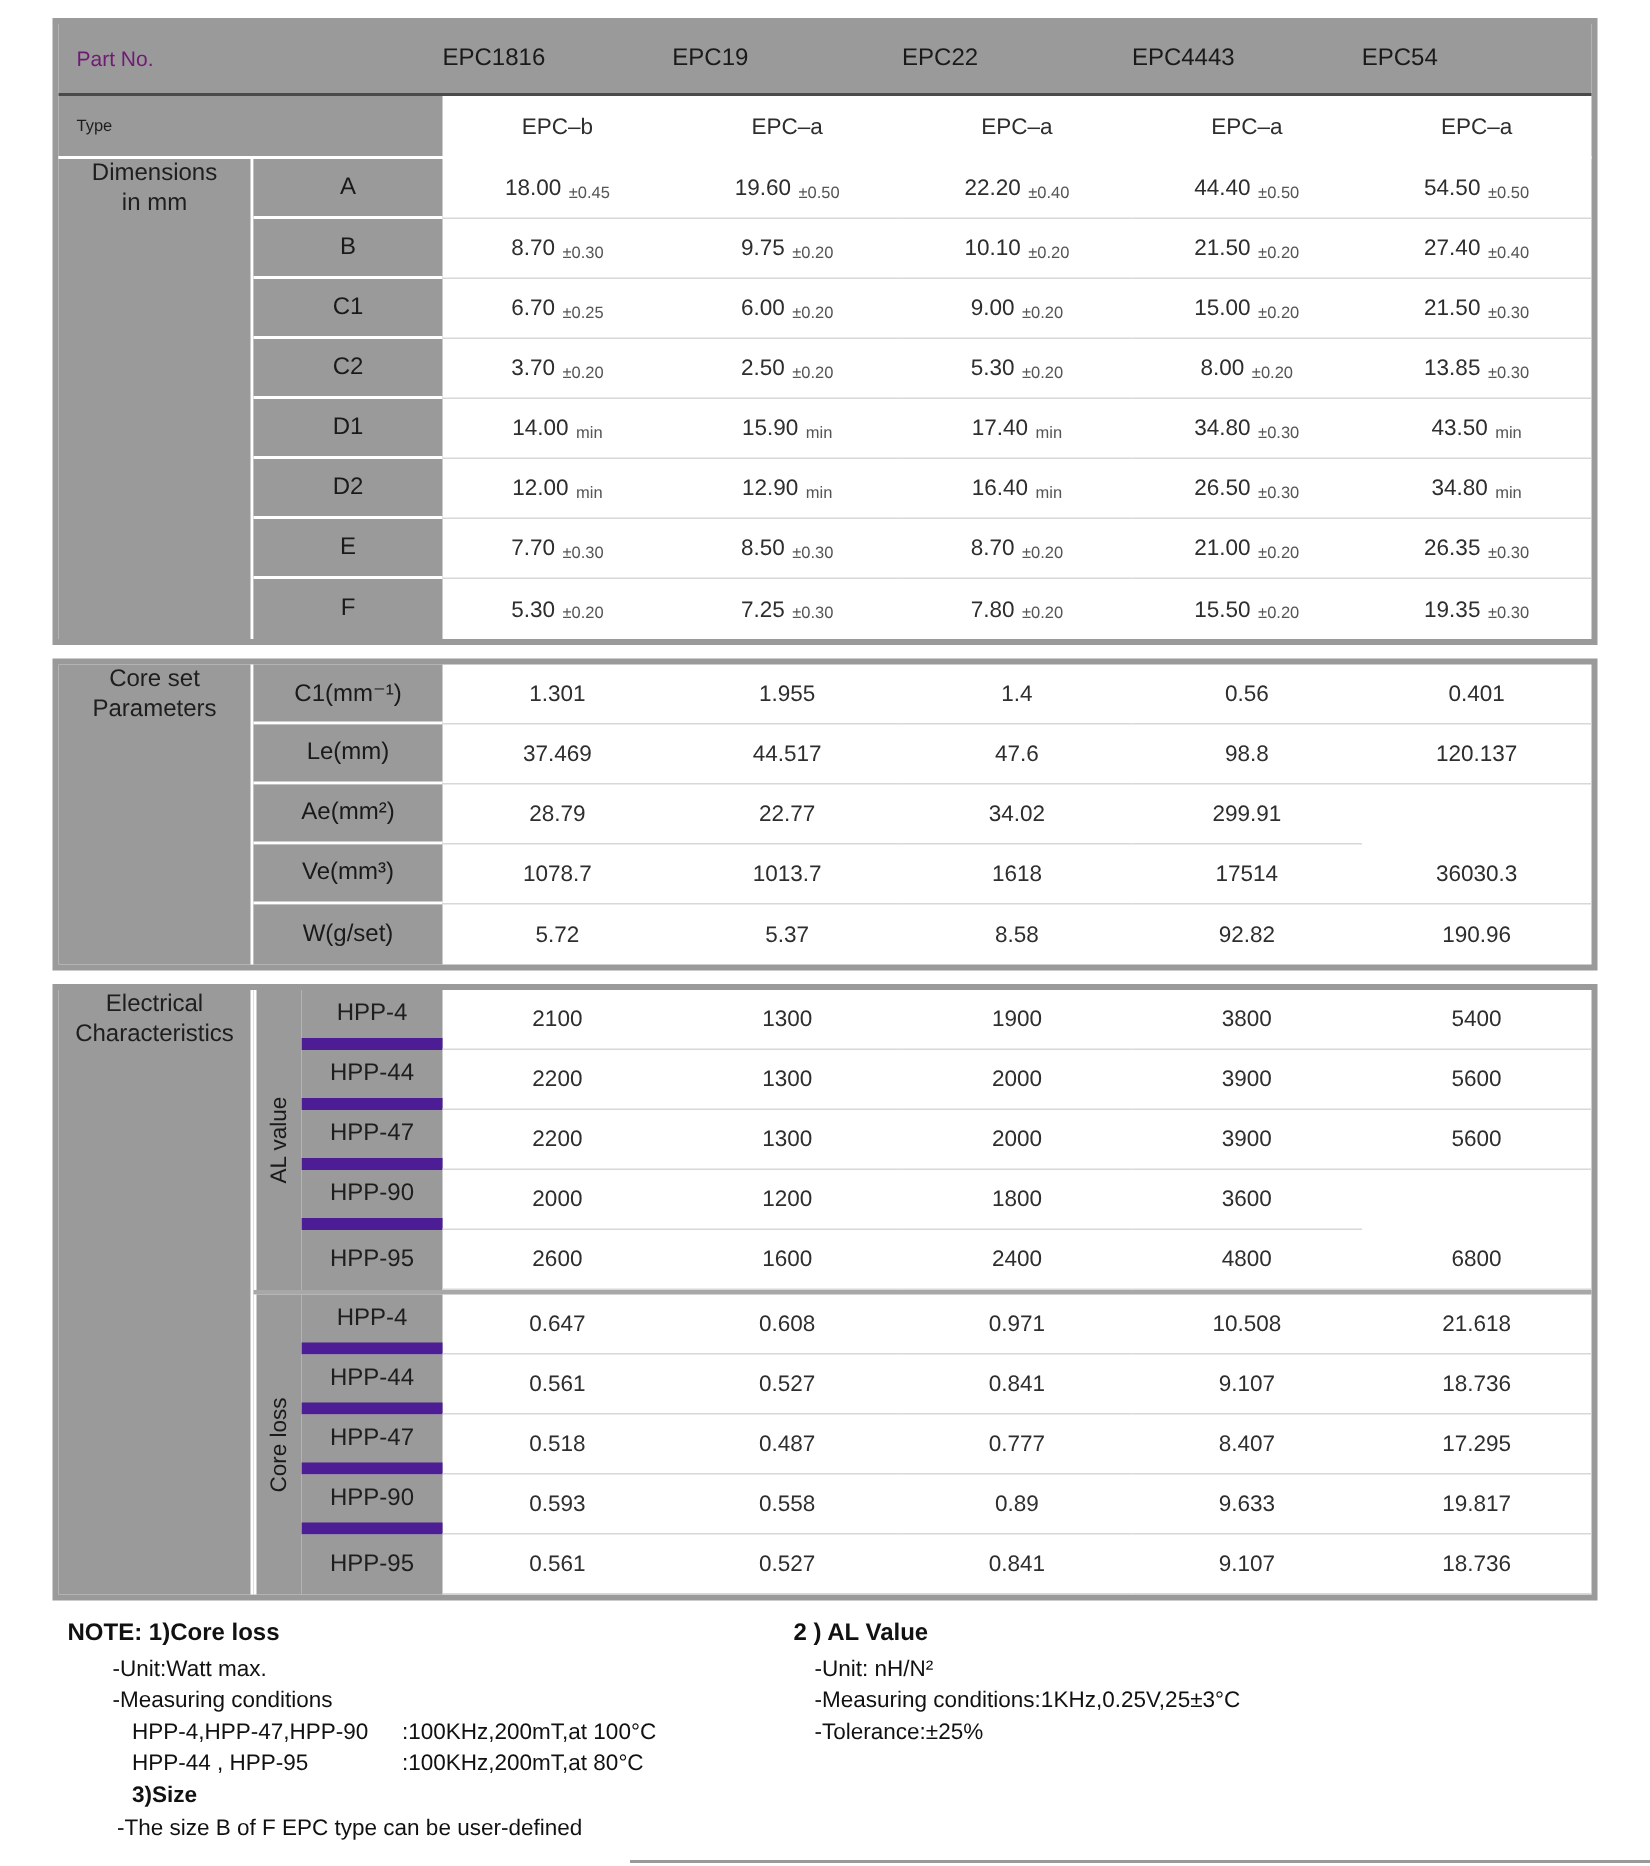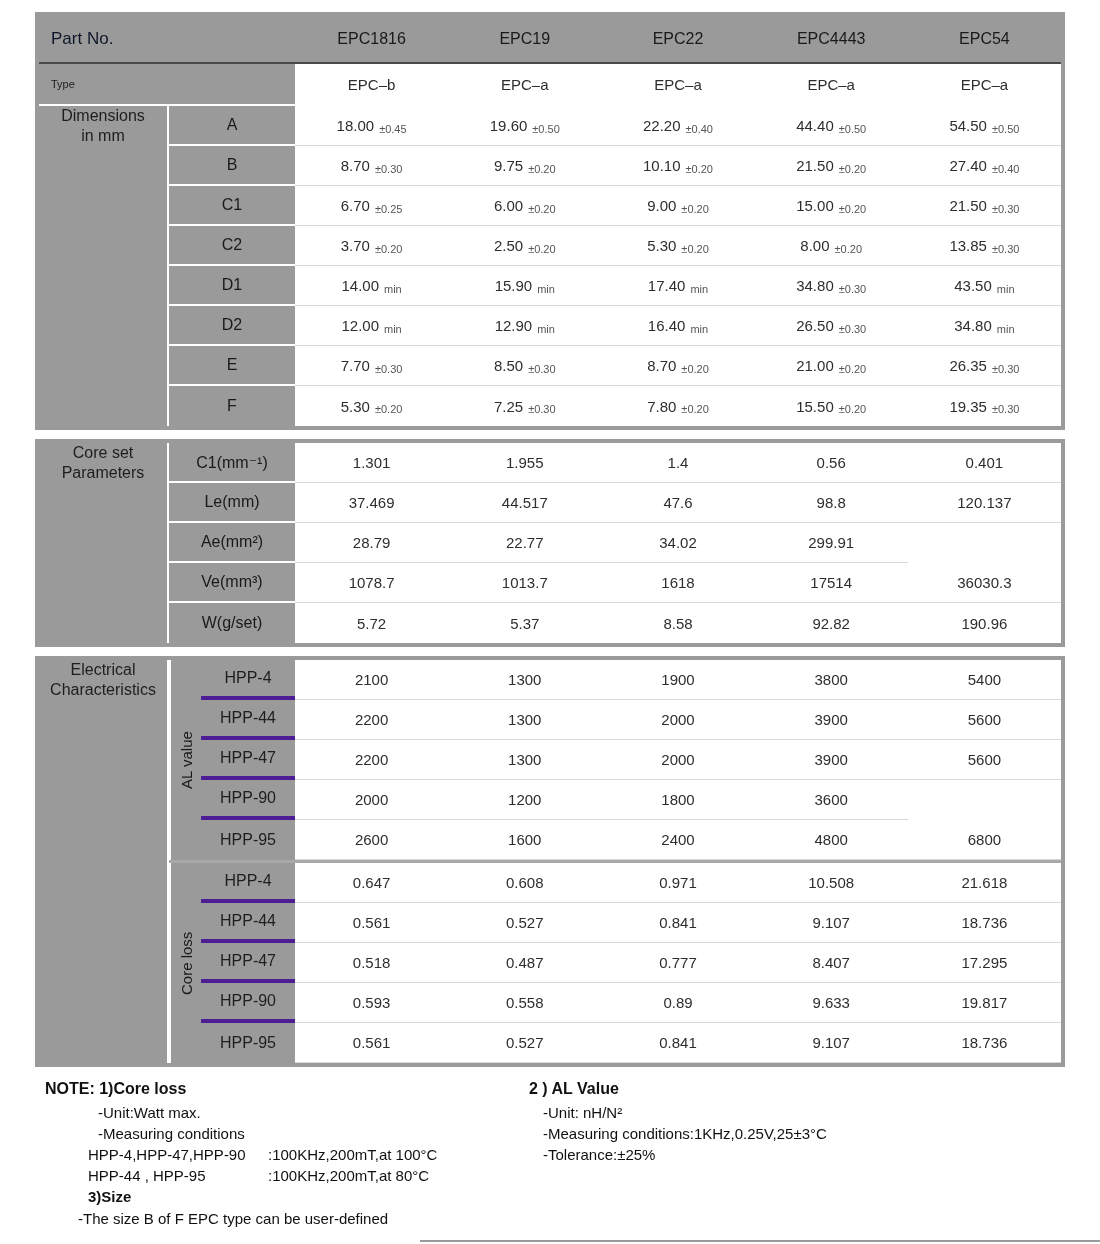--- a/index.html
+++ b/index.html
@@ -6,22 +6,22 @@
   body{
     width:1100px;height:1244px;position:relative;background:#ffffff;
     font-family:"Liberation Sans","DejaVu Sans",sans-serif;
     color:#1e1e1e;overflow:hidden;
   }
   .table-wrap{position:absolute;left:35px;top:12px;width:1030px;}
   .block{border:4px solid #9a9a9a;margin-bottom:9px;background:#ffffff;box-sizing:border-box;}
 
   
   .hdr-row{display:grid;grid-template-columns:256px repeat(5,1fr);height:46px;background:#9a9a9a;align-items:center;}
-  .hdr-label{padding-left:12px;font-size:17px;color:#0f172a;}
-  .hdr-col{text-align:center;font-size:16px;color:#1a1a1a;}
+  .hdr-label{padding-left:12px;font-size:14px;color:#701a75;}
+  .hdr-col{font-size:16px;color:#1a1a1a;}
   .dark-rule{height:2px;background:#4a4a4a;}
 
   
   .type-row{display:grid;grid-template-columns:256px repeat(5,1fr);height:40px;align-items:center;}
   .type-label{background:#9a9a9a;height:100%;display:flex;align-items:center;padding-left:12px;font-size:11px;box-sizing:border-box;}
   .type-val{text-align:center;font-size:15px;color:#2e2e2e;}
 
   
   .grp-section{display:flex;border-top:2px solid #ffffff;}
   .grp-cell{width:128px;background:#9a9a9a;border-right:2px solid #ffffff;display:flex;flex-direction:column;justify-content:flex-start;align-items:center;font-size:16px;line-height:20px;text-align:center;flex:none;}
@@ -31,31 +31,31 @@
   .drow:last-child .key{border-bottom:none;}
   .dval{display:flex;align-items:center;justify-content:center;border-bottom:1px solid #d8d8d8;font-size:15px;color:#2e2e2e;}
   .drow:last-child .dval{border-bottom:none;}
   .tol{font-size:11px;color:#555;margin-left:5px;transform:translateY(3px);}
 
   
   .esub{display:flex;}
   .vlabel{width:30px;background:#9a9a9a;border-right:2px solid #ffffff;display:flex;align-items:center;justify-content:center;writing-mode:vertical-rl;transform:rotate(180deg);font-size:15px;color:#1a1a1a;flex:none;}
   .erows{flex:1;display:flex;flex-direction:column;}
   .erow{display:grid;grid-template-columns:94px repeat(5,1fr);height:40px;flex:none;}
-  .erow .key{background:#9a9a9a;display:flex;align-items:center;justify-content:center;font-size:16px;border-bottom:4px solid #4c1d95;}
+  .erow .key{background:#9a9a9a;display:flex;align-items:center;justify-content:center;font-size:16px;border-bottom:8px solid #4c1d95;}
   .erow:last-child .key{border-bottom:none;}
   .erow .dval{font-size:15px;}
   .esep{height:3px;background:#a8a8a8;}
 
   
   .notes{position:absolute;top:1080px;left:0;width:1100px;font-size:15px;color:#111;}
   .note-left{position:absolute;left:45px;top:0;width:450px;}
   .note-right{position:absolute;left:529px;top:0;width:420px;}
   .note-title{font-weight:bold;font-size:16px;margin-bottom:4px;}
-  .note-line{margin-left:53px;line-height:21px;}
+  .note-line{margin-left:30px;line-height:21px;}
   .cond-row{margin-left:43px;line-height:21px;display:flex;}
   .cond-label{width:180px;flex:none;}
   .note-subtitle{font-weight:bold;margin-left:43px;line-height:22px;}
   .size-line{margin-left:33px;line-height:21px;}
   .note-right .note-line{margin-left:14px;}
   .bottom-line{position:absolute;left:420px;right:0;bottom:2px;height:2px;background:#9a9a9a;}
 </style>
 </head>
 <body>
 

